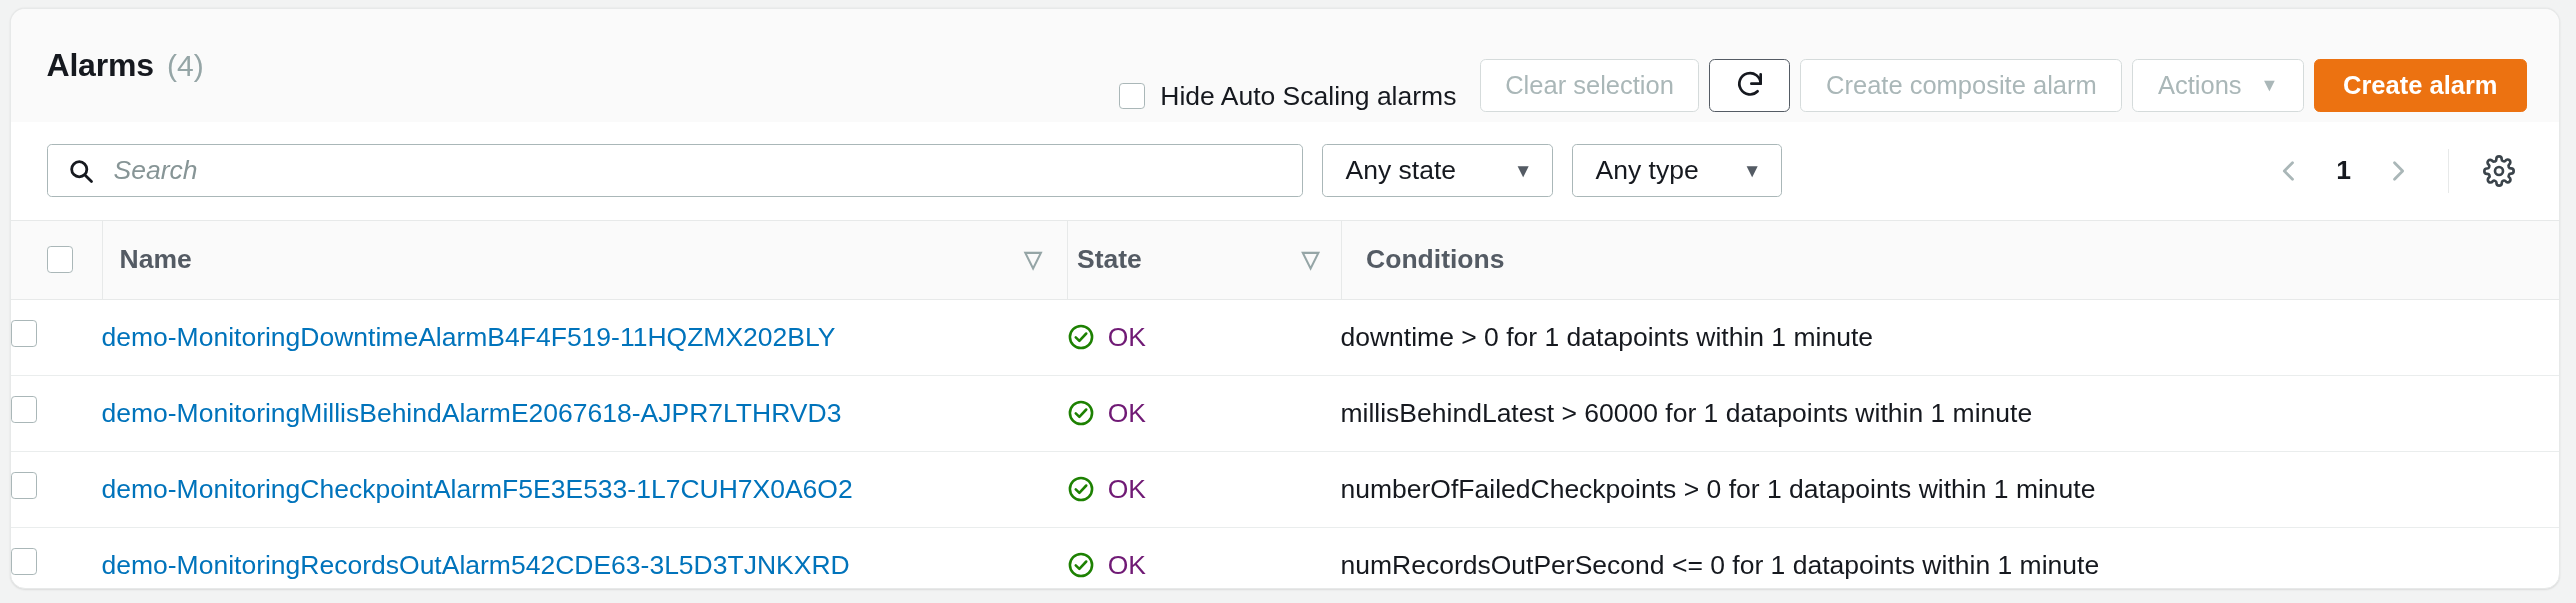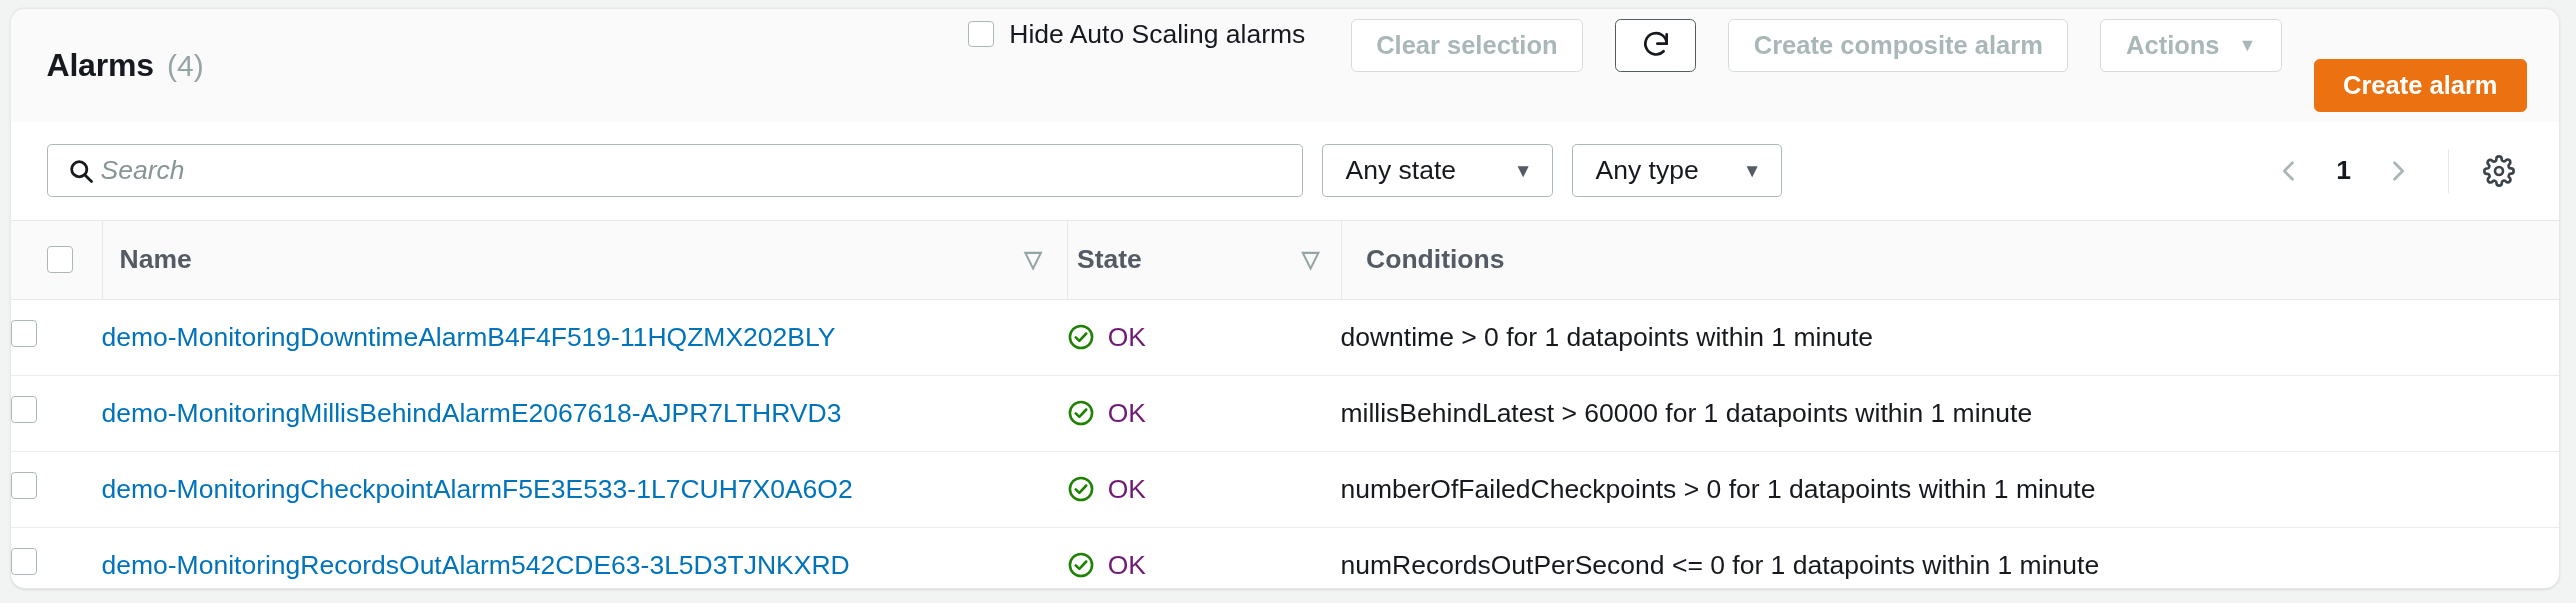--- a/index.html
+++ b/index.html
@@ -61,23 +61,23 @@
     letter-spacing: -0.2px;
   }
   .title-count {
     font-size: 30px;
     color: #95a5a6;
     font-weight: normal;
   }
 
   .header-tools {
     display: flex;
-    align-items: flex-start;
+    align-items: flex-end;
     margin-left: auto;
-    gap: 32px;
+    gap: 10px;
     white-space: nowrap;
   }
 
   .check-wrap {
     display: flex;
     align-items: center;
     gap: 15px;
     margin-right: 13.2px;
   }
   .cb {
@@ -95,21 +95,21 @@
     color: #16191f;
   }
 
   .btn {
     height: 53px;
     border: 0.9px solid #d5dbdb;
     border-radius: 5.7px;
     background: #ffffff;
     color: #aab7b8;
     font-size: 25.5px;
-    font-weight: bold;
+    font-weight: normal;
     display: inline-flex;
     align-items: center;
     justify-content: center;
     padding: 0 24.6px;
     box-sizing: border-box;
     cursor: default;
   }
   .btn.enabled {
     color: #545b64;
     border-color: #545b64;
@@ -147,21 +147,21 @@
     flex: none;
     width: 1256px;
     height: 53px;
     border: 0.9px solid #aab7b8;
     border-radius: 4.7px;
     background: #ffffff;
     display: flex;
     align-items: center;
     padding: 0 19px;
     box-sizing: border-box;
-    gap: 4px;
+    gap: 17px;
   }
   .search-icon { flex: none; display: block; }
   .search-input {
     border: none;
     outline: none;
     font-size: 26.5px;
     font-family: "Liberation Sans", sans-serif;
     color: #16191f;
     width: 100%;
     background: transparent;

